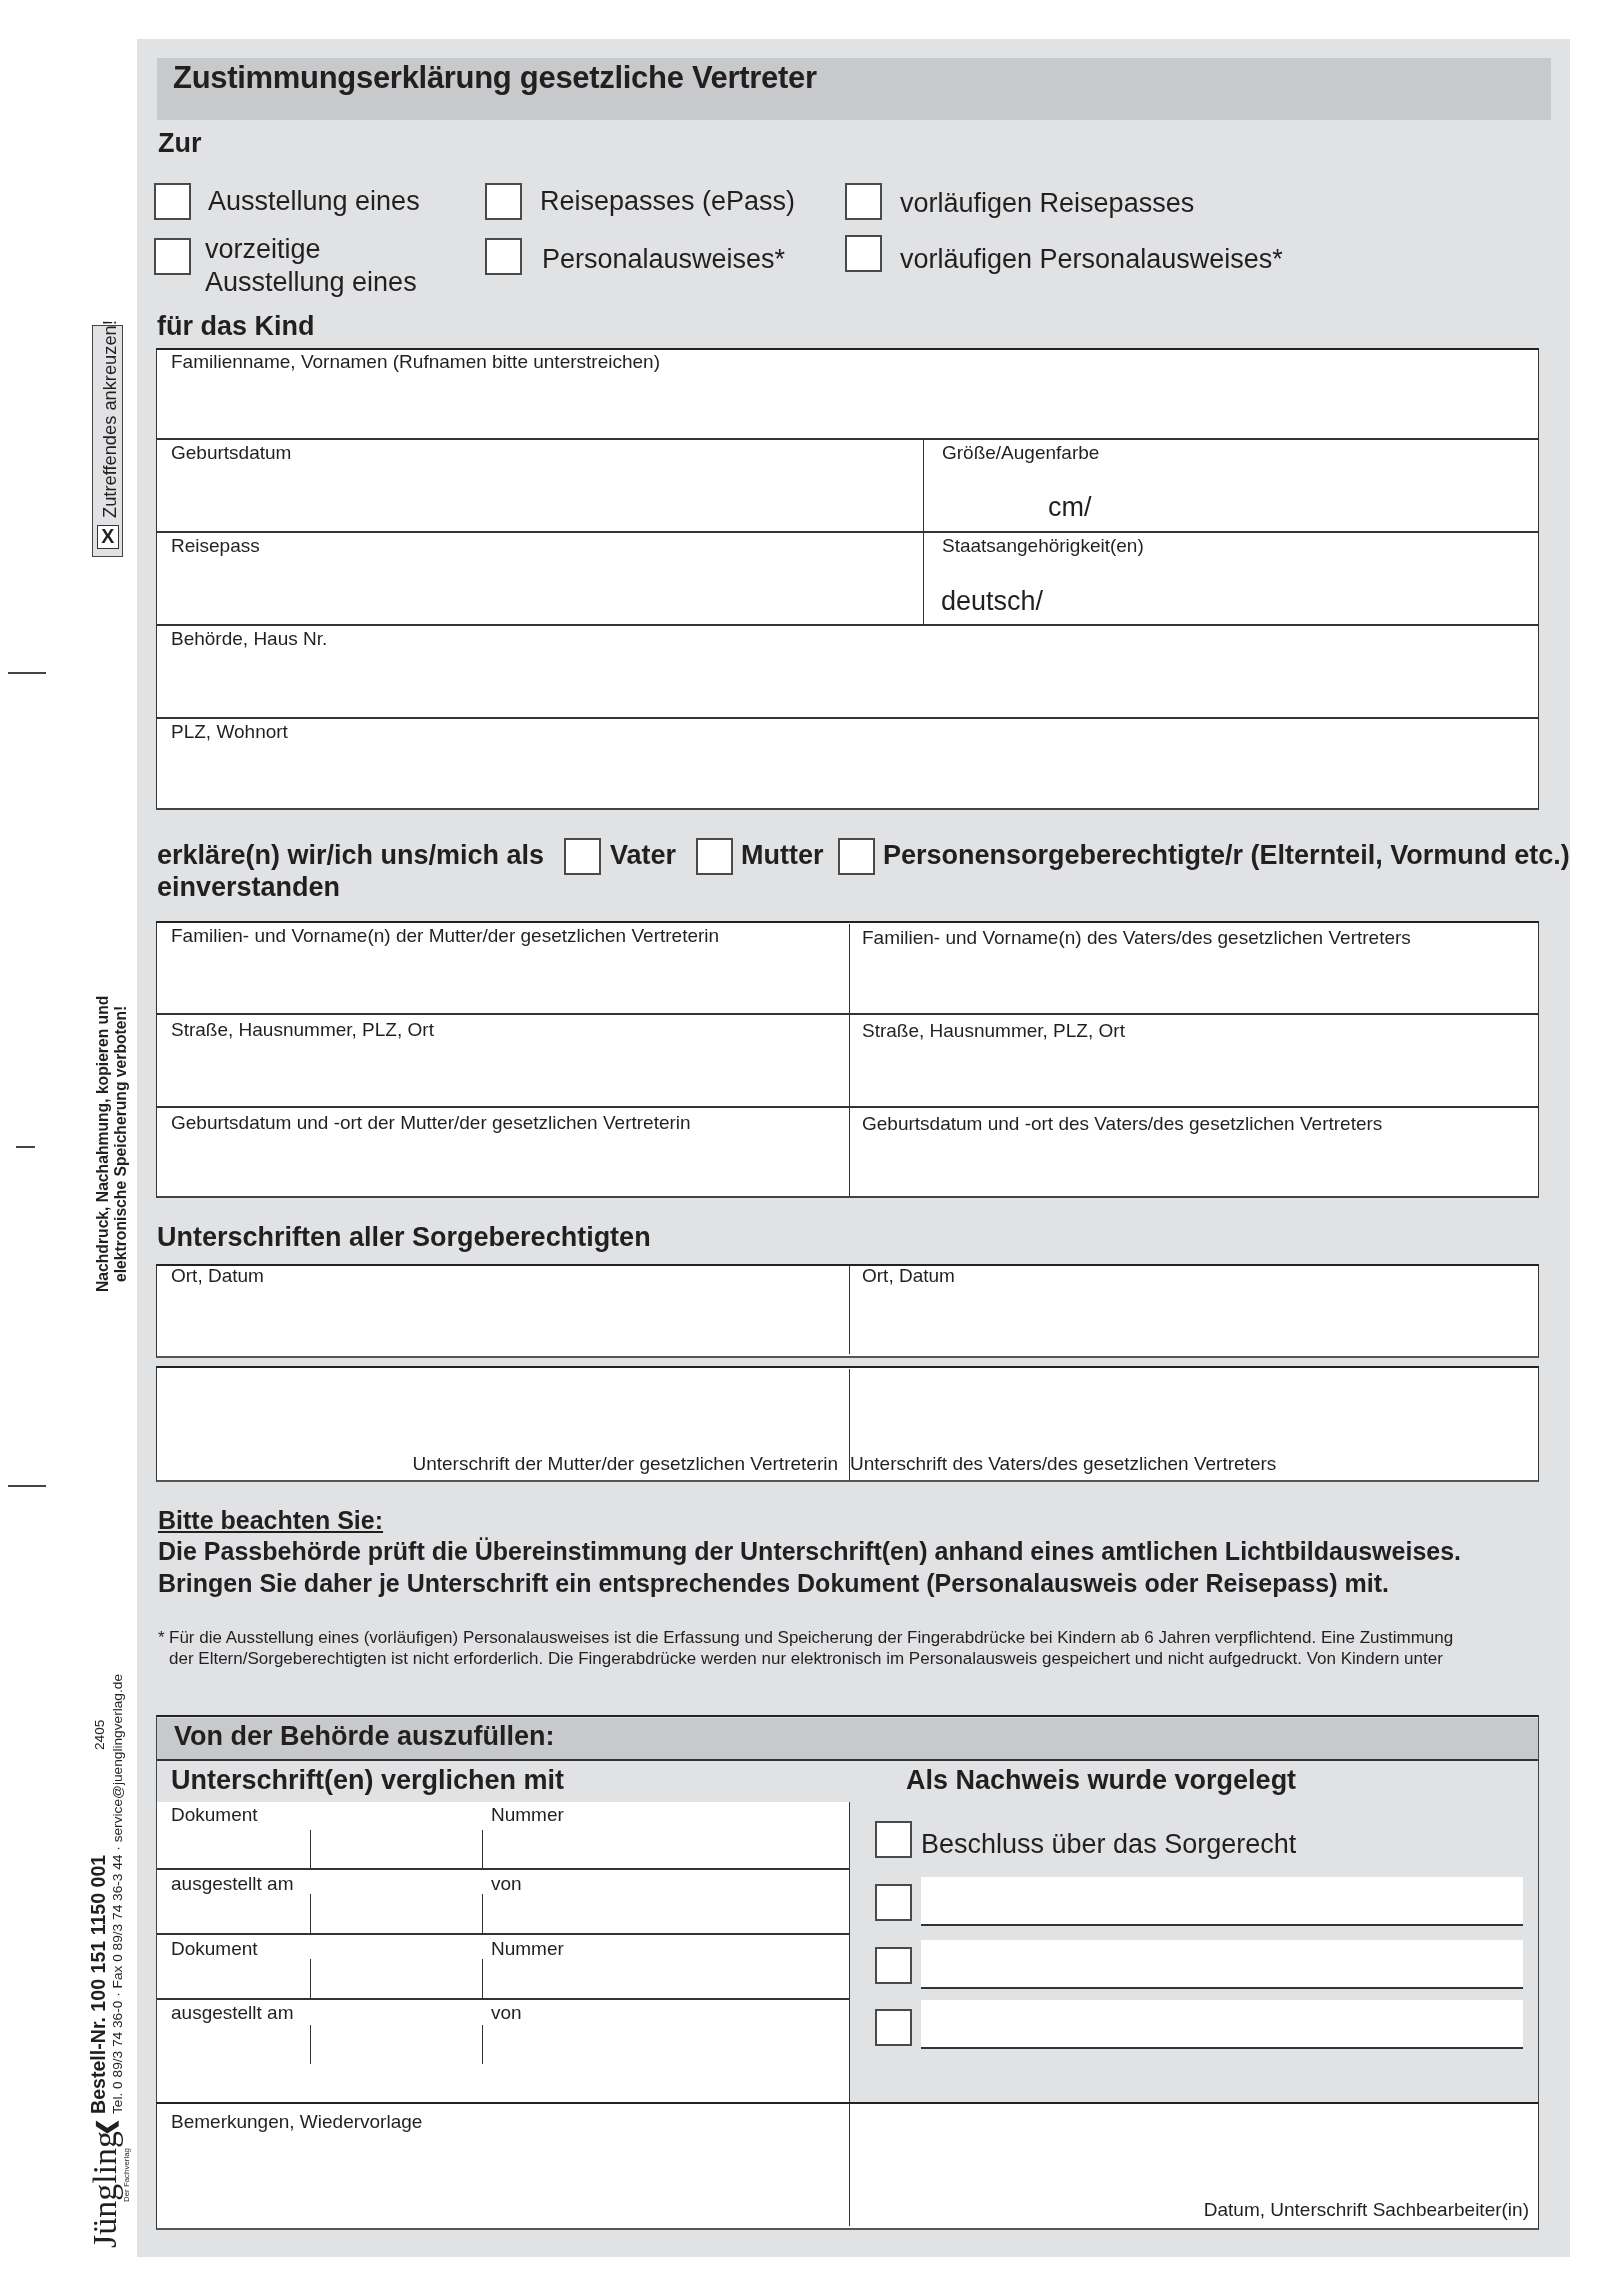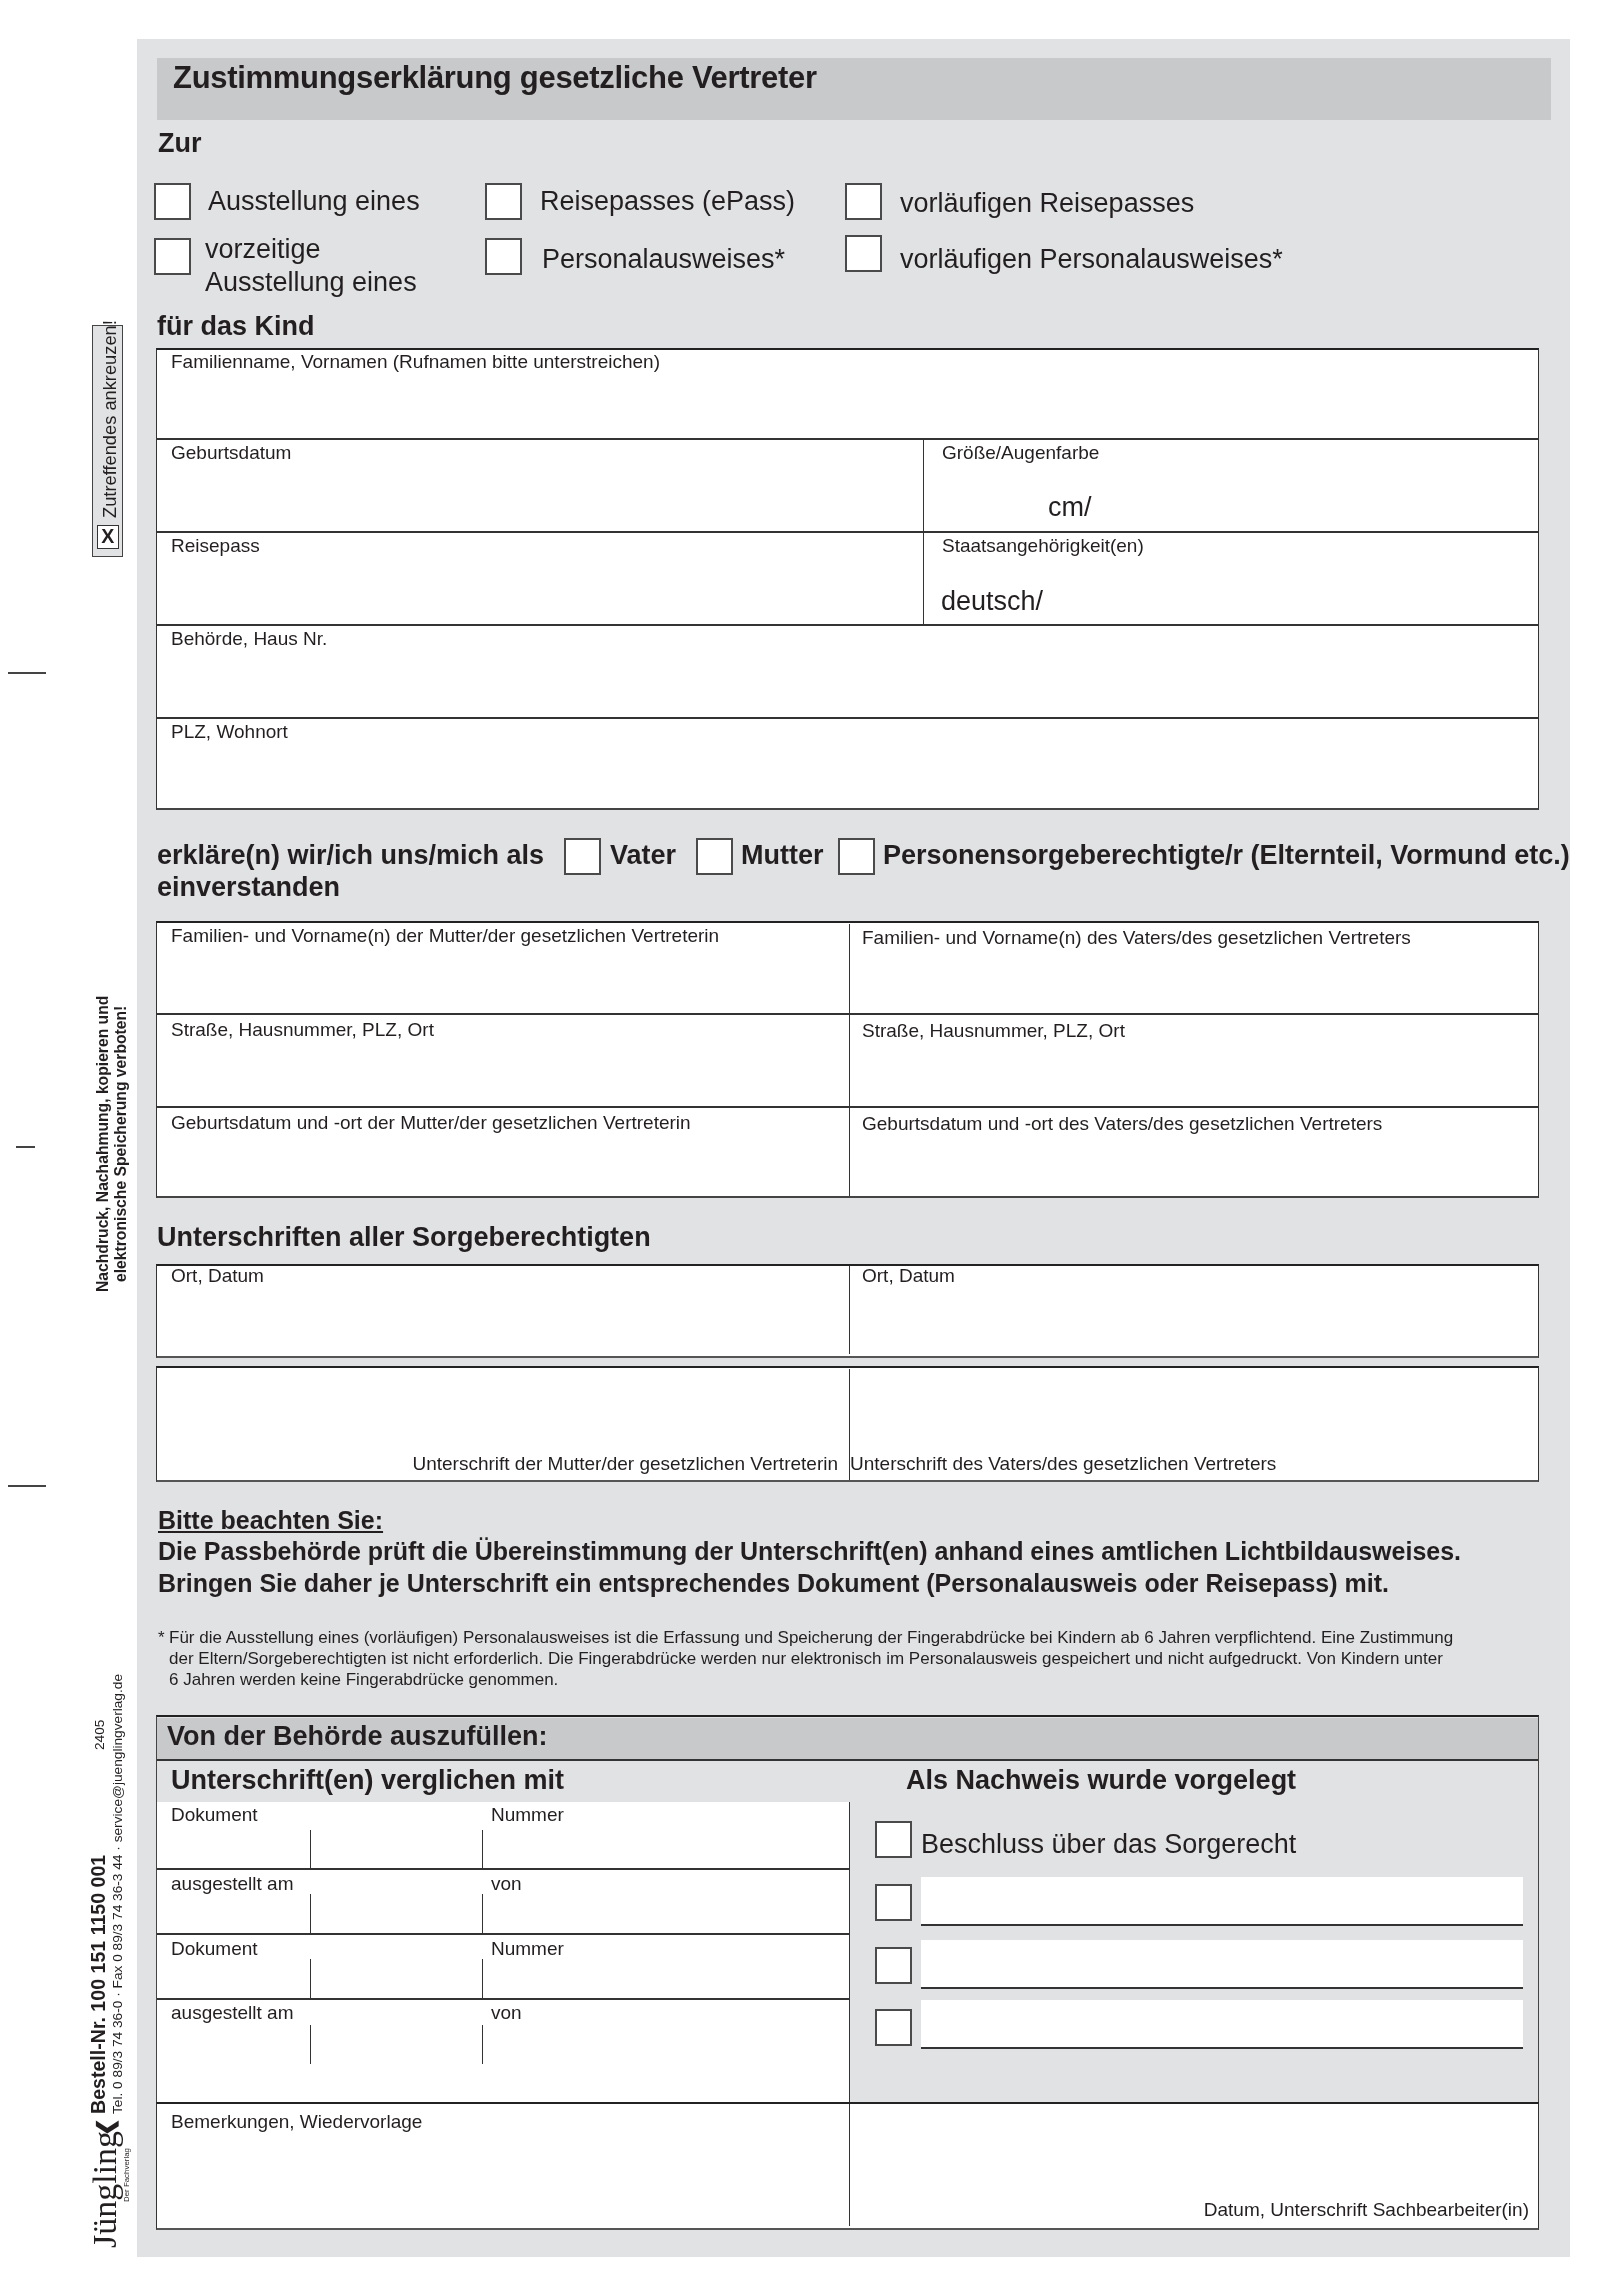--- a/index.html
+++ b/index.html
@@ -135,26 +135,25 @@
 <div class="lbl" style="left:850px;top:1453px;width:679px;text-align:left;">Unterschrift des Vaters/des gesetzlichen Vertreters</div>
 
 <div class="notebold" style="left:158px;top:1506px;text-decoration:underline;">Bitte beachten Sie:</div>
 <div class="notebold" style="left:158px;top:1537px;">Die Passbehörde prüft die Übereinstimmung der Unterschrift(en) anhand eines amtlichen Lichtbildausweises.</div>
 <div class="notebold" style="left:158px;top:1569px;">Bringen Sie daher je Unterschrift ein entsprechendes Dokument (Personalausweis oder Reisepass) mit.</div>
 
 <div class="foot" style="left:158px;top:1627px;">*</div>
 <div class="foot" style="left:169px;top:1627px;width:1374px;white-space:nowrap;">
   <div>Für die Ausstellung eines (vorläufigen) Personalausweises ist die Erfassung und Speicherung der Fingerabdrücke bei Kindern ab 6 Jahren verpflichtend. Eine Zustimmung</div>
   <div>der Eltern/Sorgeberechtigten ist nicht erforderlich. Die Fingerabdrücke werden nur elektronisch im Personalausweis gespeichert und nicht aufgedruckt. Von Kindern unter</div>
-  <div>6 Jahren werden keine Fingerabdrücke genommen.</div>
 </div>
 
 <div class="abs" style="left:156px;top:1715px;width:1383px;height:421px;border:1.3px solid #444;border-top:2.6px solid #222;border-bottom:2.6px solid #555;box-sizing:border-box;background:#e1e2e4;"></div>
 <div class="abs" style="left:157px;top:1718px;width:1381px;height:41px;background:#c8c9cb;border-bottom:2px solid #333;"></div>
-<div class="h2" style="left:167px;top:1721px;">Von der Behörde auszufüllen:</div>
+<div class="h2" style="left:174px;top:1721px;">Von der Behörde auszufüllen:</div>
 <div class="h2" style="left:171px;top:1765px;">Unterschrift(en) verglichen mit</div>
 <div class="h2" style="left:876px;top:1765px;margin-left:30px;">Als Nachweis wurde vorgelegt</div>
 
 <div class="abs" style="left:157px;top:1802px;width:692px;height:332px;background:#fff;border-right:1.3px solid #333;"></div>
 <div class="hline" style="left:157px;top:1868px;width:692px;"></div>
 <div class="hline" style="left:157px;top:1933px;width:692px;"></div>
 <div class="hline" style="left:157px;top:1998px;width:692px;"></div>
 <div class="vline" style="left:310px;top:1830px;height:39px;"></div>
 <div class="vline" style="left:310px;top:1894px;height:39px;"></div>
 <div class="vline" style="left:310px;top:1959px;height:39px;"></div>

